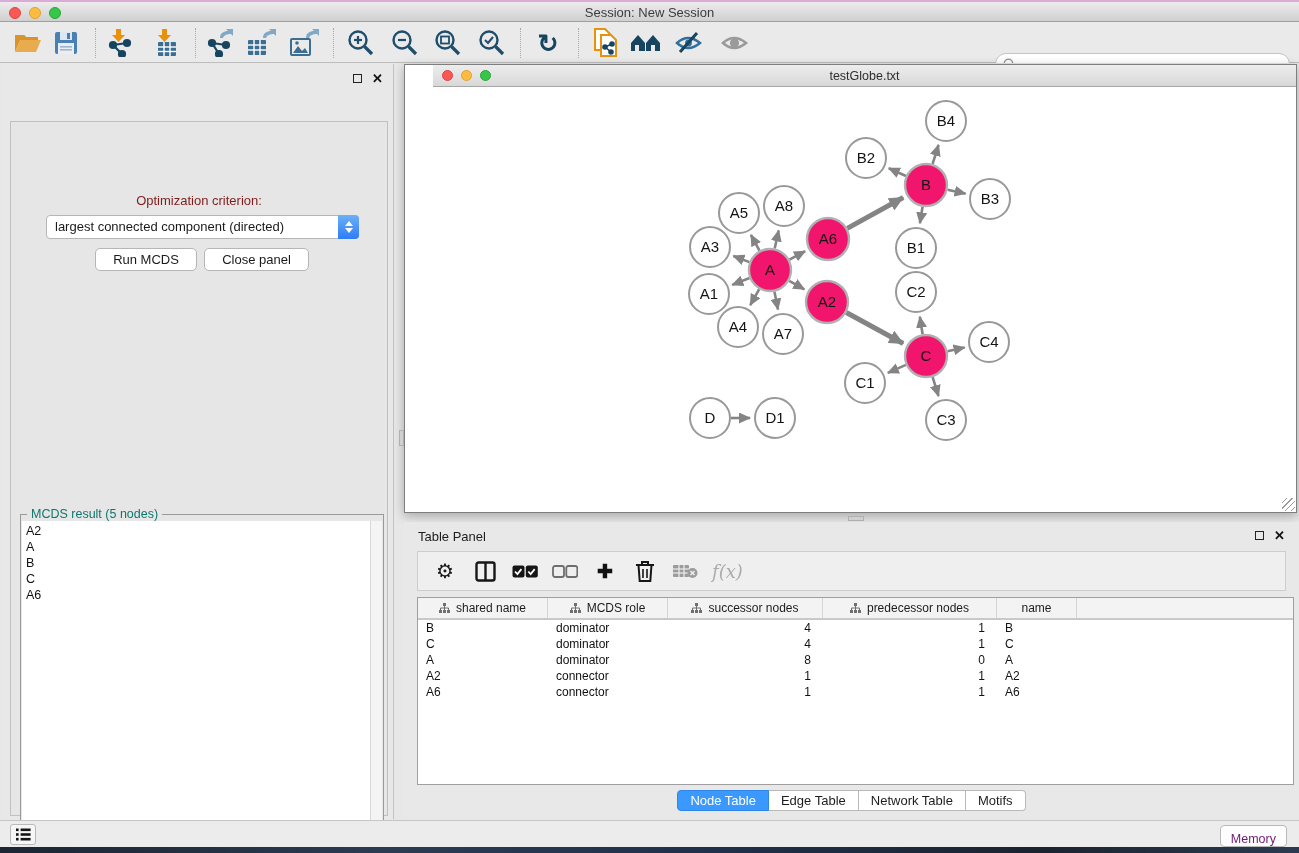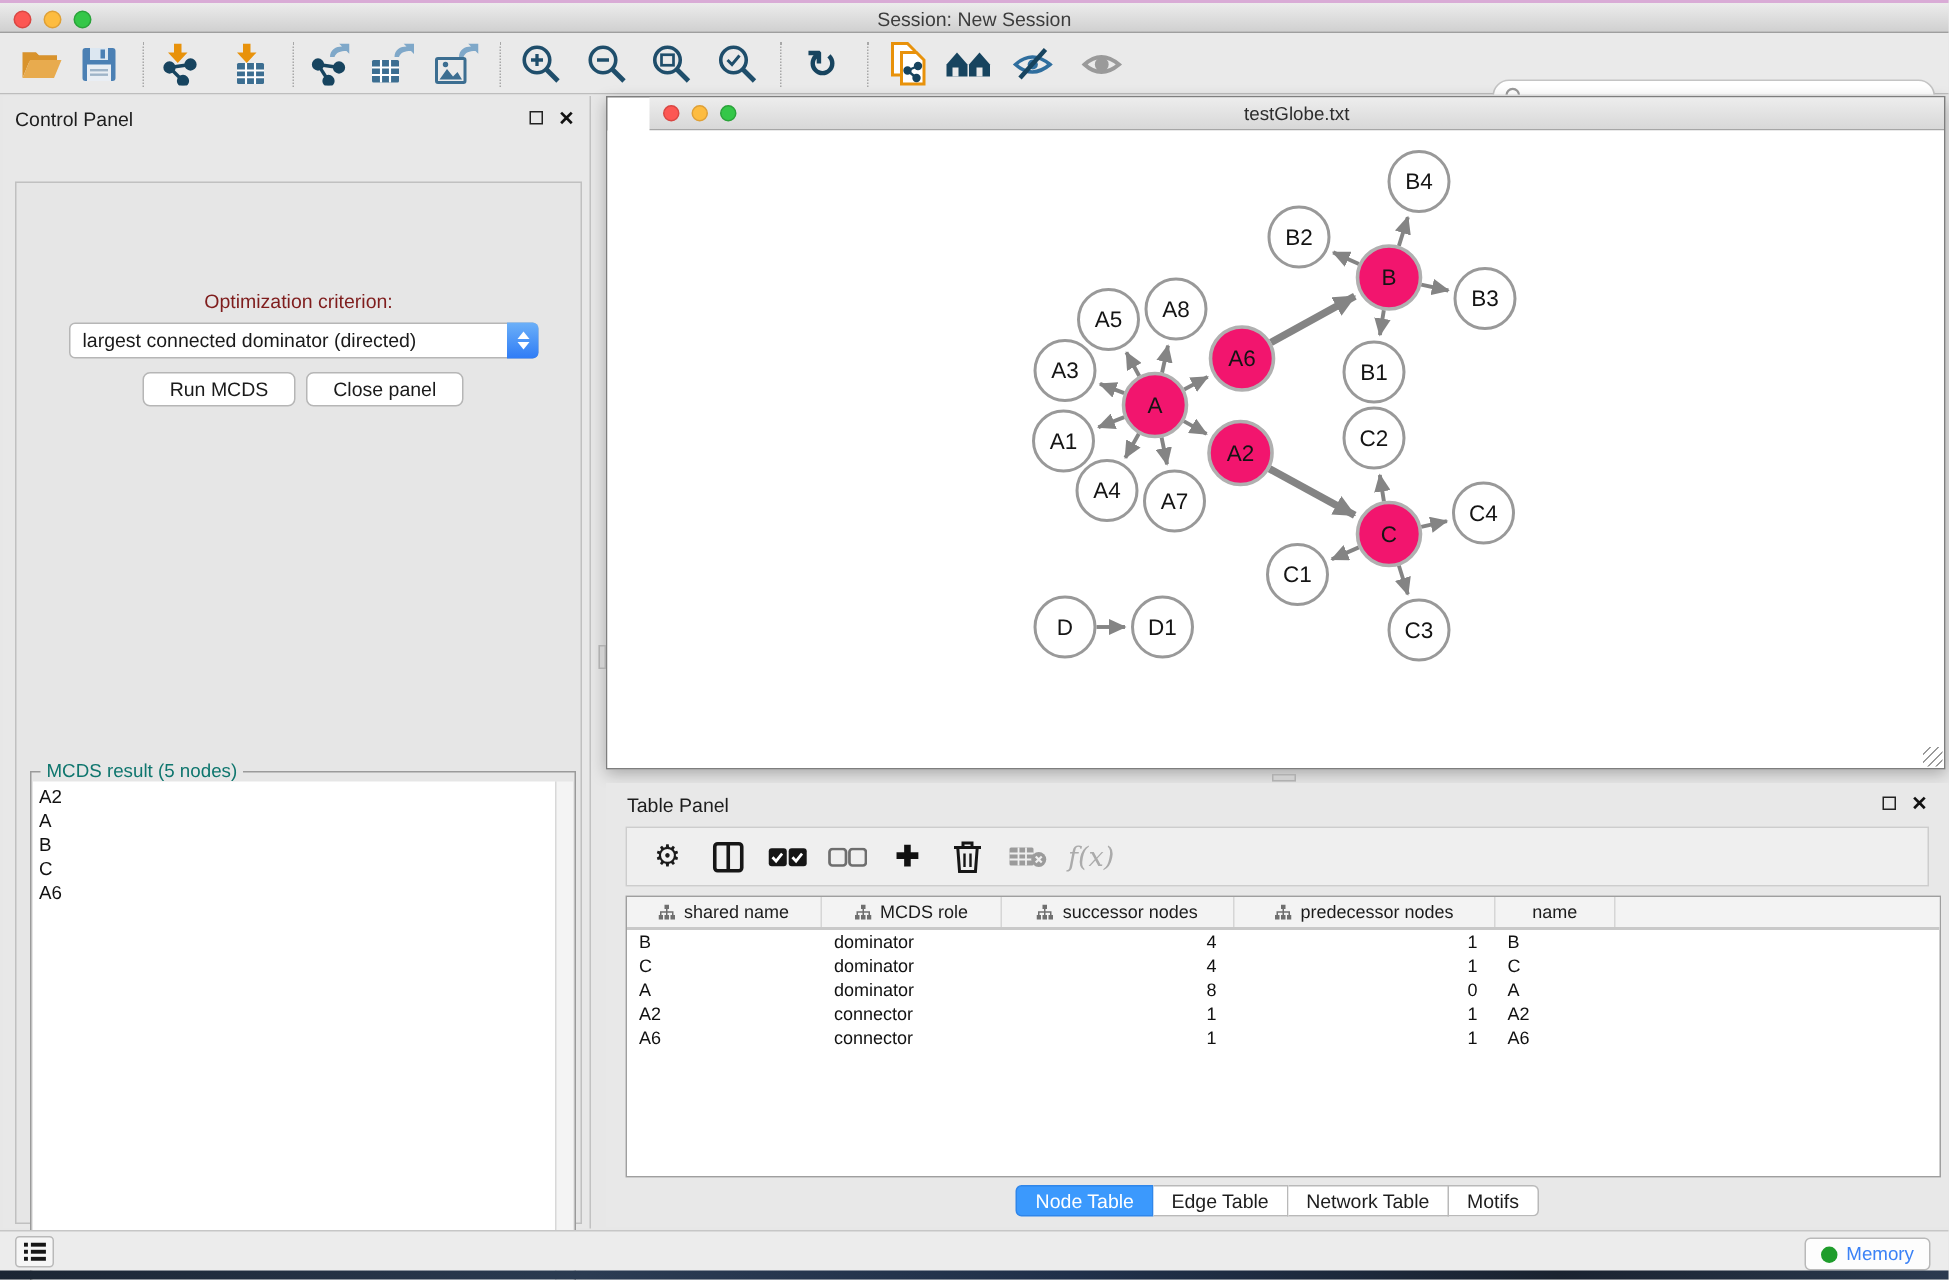--- a/index.html
+++ b/index.html
@@ -110,21 +110,21 @@
 
   .tp-tabs { position:absolute; left:0; right:0; top:268px; display:flex; justify-content:center; }
 
   
   .statusbar { position:absolute; left:0; top:820px; width:1299px; height:27px;
     background:#ececec; border-top:1px solid #c6c6c6; }
   .status-listbtn { position:absolute; left:10px; top:3px; width:26px; height:21px; background:#f6f6f6;
     border:1px solid #b9b9b9; border-radius:3px; display:flex; align-items:center; justify-content:center; }
   .memory-btn { position:absolute; right:12px; top:4px; height:22px; background:#fdfdfd;
     border:1px solid #b9b9b9; border-radius:4px; display:flex; align-items:center; gap:6px;
-    padding:0 10px; font-size:12.5px; color:#3b82f6; }
+    padding:0 10px; font-size:12.5px; color:#701a75;flex-direction:column; }
   .mem-dot { width:11px; height:11px; border-radius:50%; background:#1f9d2c; }
 
   .wallpaper { position:absolute; left:0; top:847px; width:1299px; height:6px;
     background:linear-gradient(90deg,#1b2533,#2b3b52 30%,#20304a 55%,#1a2330 80%,#2b3a50); }
 
   svg { display:block; }
 </style>
 </head>
 <body>
 
@@ -298,30 +298,29 @@
         <circle cx="5.5" cy="5.5" r="4.2" fill="none" stroke="#9a9a9a" stroke-width="1.5"></circle>
         <line x1="8.7" y1="9" x2="12" y2="12.6" stroke="#9a9a9a" stroke-width="1.6"></line>
       </svg>
       <input type="text" placeholder="" style="">
     </div>
   </div>
 
   <div class="content">
 
     <div class="control-panel">
-      <div class="panel-head">Control Panel</div>
       <div class="panel-ctrls">
         <span class="float-ic"></span>
         <span class="close-ic">✕</span>
       </div>
 
       <div class="cp-box">
         <div class="opt-label">Optimization criterion:</div>
         <div class="dropdown">
-          <span>largest connected dominator (directed)</span>
+          <span>largest connected component (directed)</span>
           <span class="dd-stepper">
             <span class="tri-up"></span>
               <span class="tri-dn"></span>
           </span>
         </div>
         <button class="cp-btn" style="left:84px; top:126px; width:102px">Run MCDS</button>
         <button class="cp-btn" style="left:193px; top:126px; width:105px">Close panel</button>
 
         <div class="fieldset">
           <span class="legend">MCDS result (5 nodes)</span>

